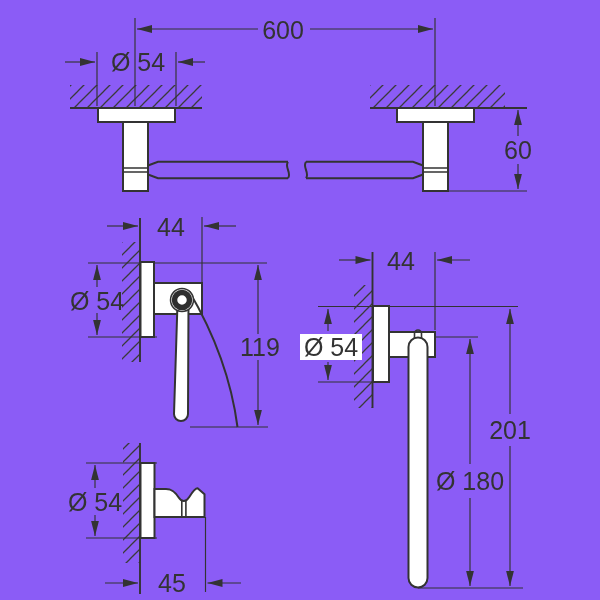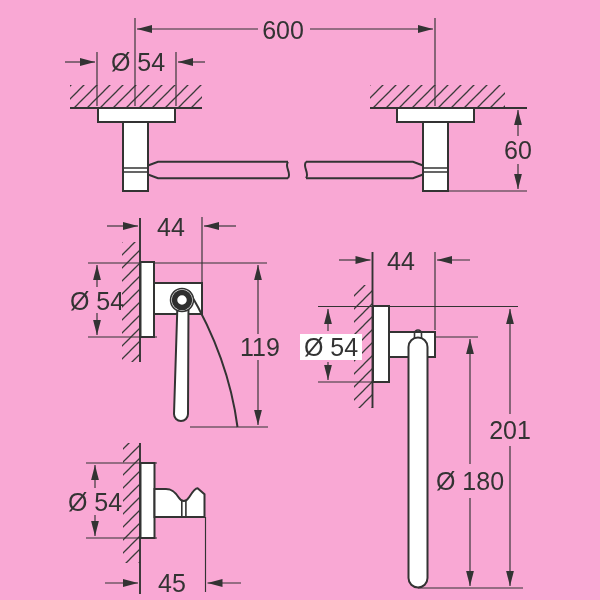--- a/index.html
+++ b/index.html
@@ -1,16 +1,16 @@
 <!DOCTYPE html>
 <html><head>
 <meta charset="utf-8">
 <style>
   html,body{margin:0;padding:0;background:#fff;}
-  .canvas{position:relative;width:600px;height:600px;background:#f9a8d4;overflow:hidden;}
+  .canvas{position:relative;width:600px;height:600px;background:#8b5cf6;overflow:hidden;}
   svg{display:block;}
   svg text{font-family:"Liberation Sans","DejaVu Sans",sans-serif;font-size:25px;fill:#333;}
   .d{stroke:#333;stroke-width:1.15;fill:none;}           
   .o{stroke:#333;stroke-width:2;fill:none;}               
   .of{stroke:#333;stroke-width:2;fill:#fff;}              
   .w{stroke:#333;stroke-width:1.9;fill:none;}             
   .thin{stroke:#333;stroke-width:1.6;fill:none;}
 </style>
 </head>
 <body>

